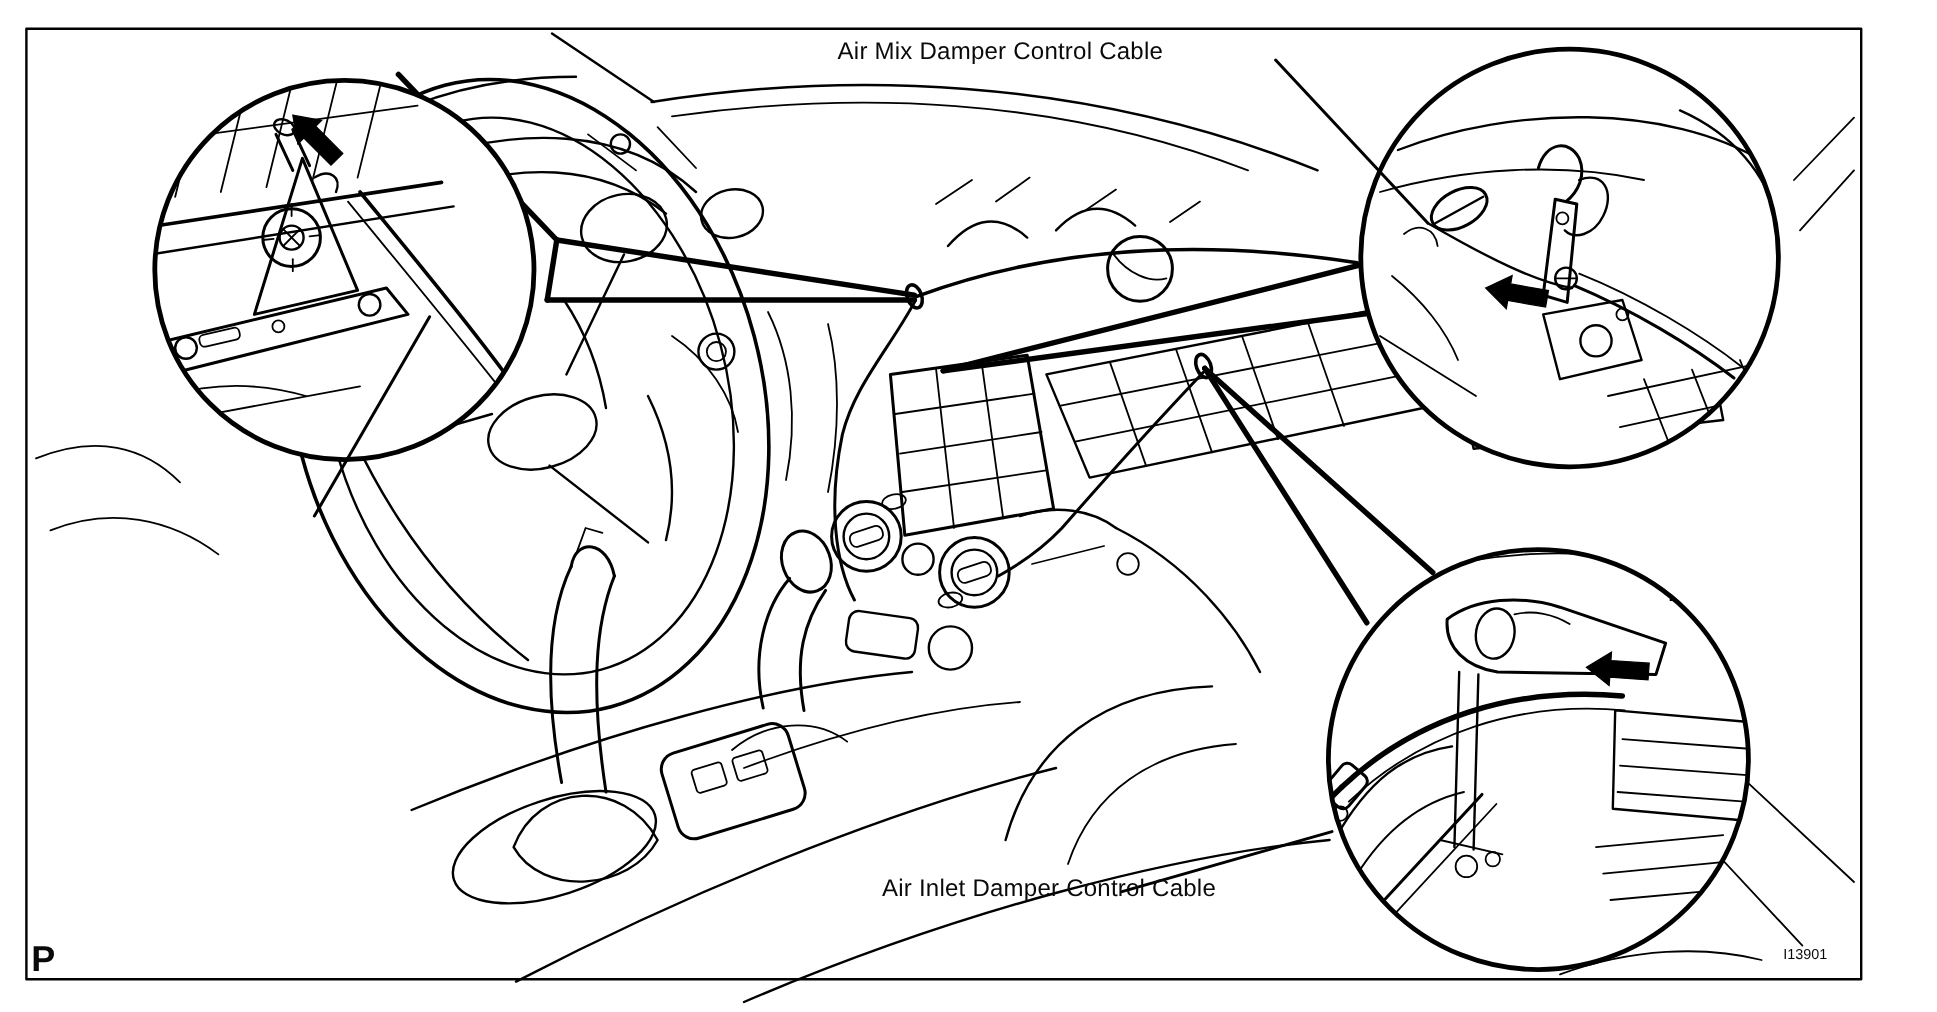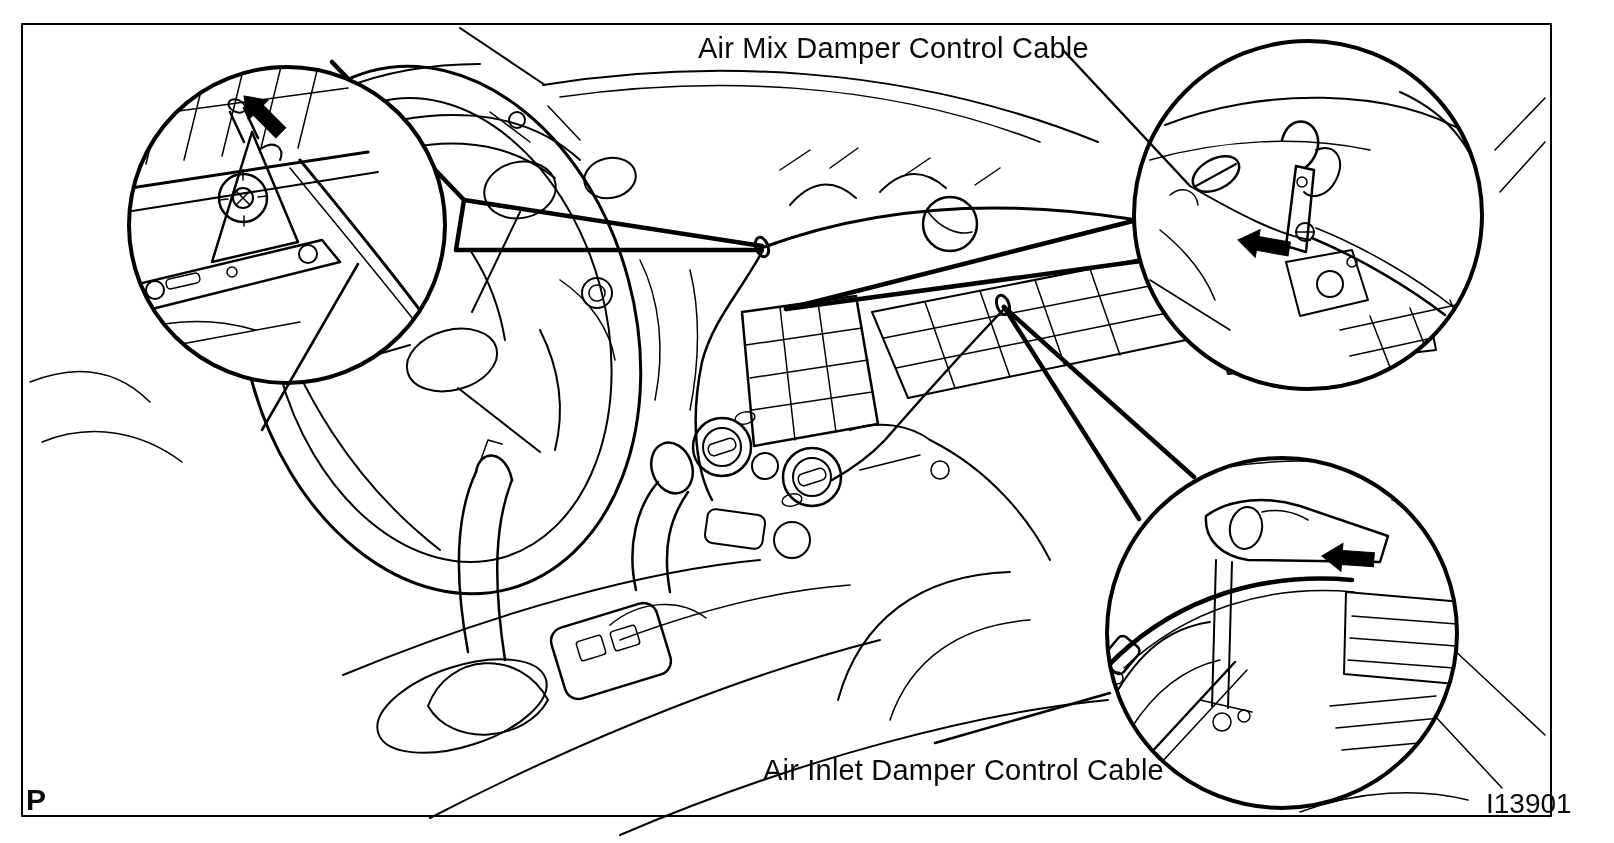--- a/index.html
+++ b/index.html
@@ -7,33 +7,33 @@
     position:relative;
     width:1614px;height:843px;
     background:#fff;
     font-family:"Liberation Sans","DejaVu Sans",sans-serif;
     overflow:hidden;
   }
   .art{position:absolute;left:0;top:0;}
   .label{
     position:absolute;
     color:#0a0a0a;
-    font-size:29px;
+    font-size:20px;
     letter-spacing:.2px;
     white-space:nowrap;
   }
   .page-marker{
     position:absolute;
     left:26px;top:783px;
     font-size:30px;font-weight:bold;color:#0a0a0a;
   }
   .figure-code{
     position:absolute;
     left:1486px;top:788px;
-    font-size:28px;color:#0a0a0a;
+    font-size:12px;color:#0a0a0a;
   }
   .s{stroke:#000;fill:none;stroke-width:2;stroke-linecap:round;stroke-linejoin:round;}
   .s1{stroke-width:1.5;}
   .s25{stroke-width:2.5;}
   .s3{stroke-width:3;}
   .s4{stroke-width:4.5;}
   .cfill{fill:#fff;stroke:none;}
   .cstroke{fill:none;stroke:#000;stroke-width:4;}
   .arrow{fill:#000;stroke:#000;stroke-width:1;}
 </style>
@@ -342,18 +342,18 @@
     <g>
       <path class="s s25" d="M 1063,50 L 1190,186"></path>
       <path class="s s25" d="M 262,430 L 358,264"></path>
       <path class="s s25" d="M 935,743 L 1110,693"></path>
     </g>
   </svg>
 
   <div class="label" style="left:698px;top:32px;">Air Mix Damper Control Cable</div>
 
 
-  <div class="label" style="left:735px;top:754px;margin-left:28px;">Air Inlet Damper Control Cable</div>
+  <div class="label" style="left:735px;top:730px;">Air Inlet Damper Control Cable</div>
 
   <div class="page-marker">P</div>
 
   <div class="figure-code">I13901</div>
 </div>
 
 </body></html>

